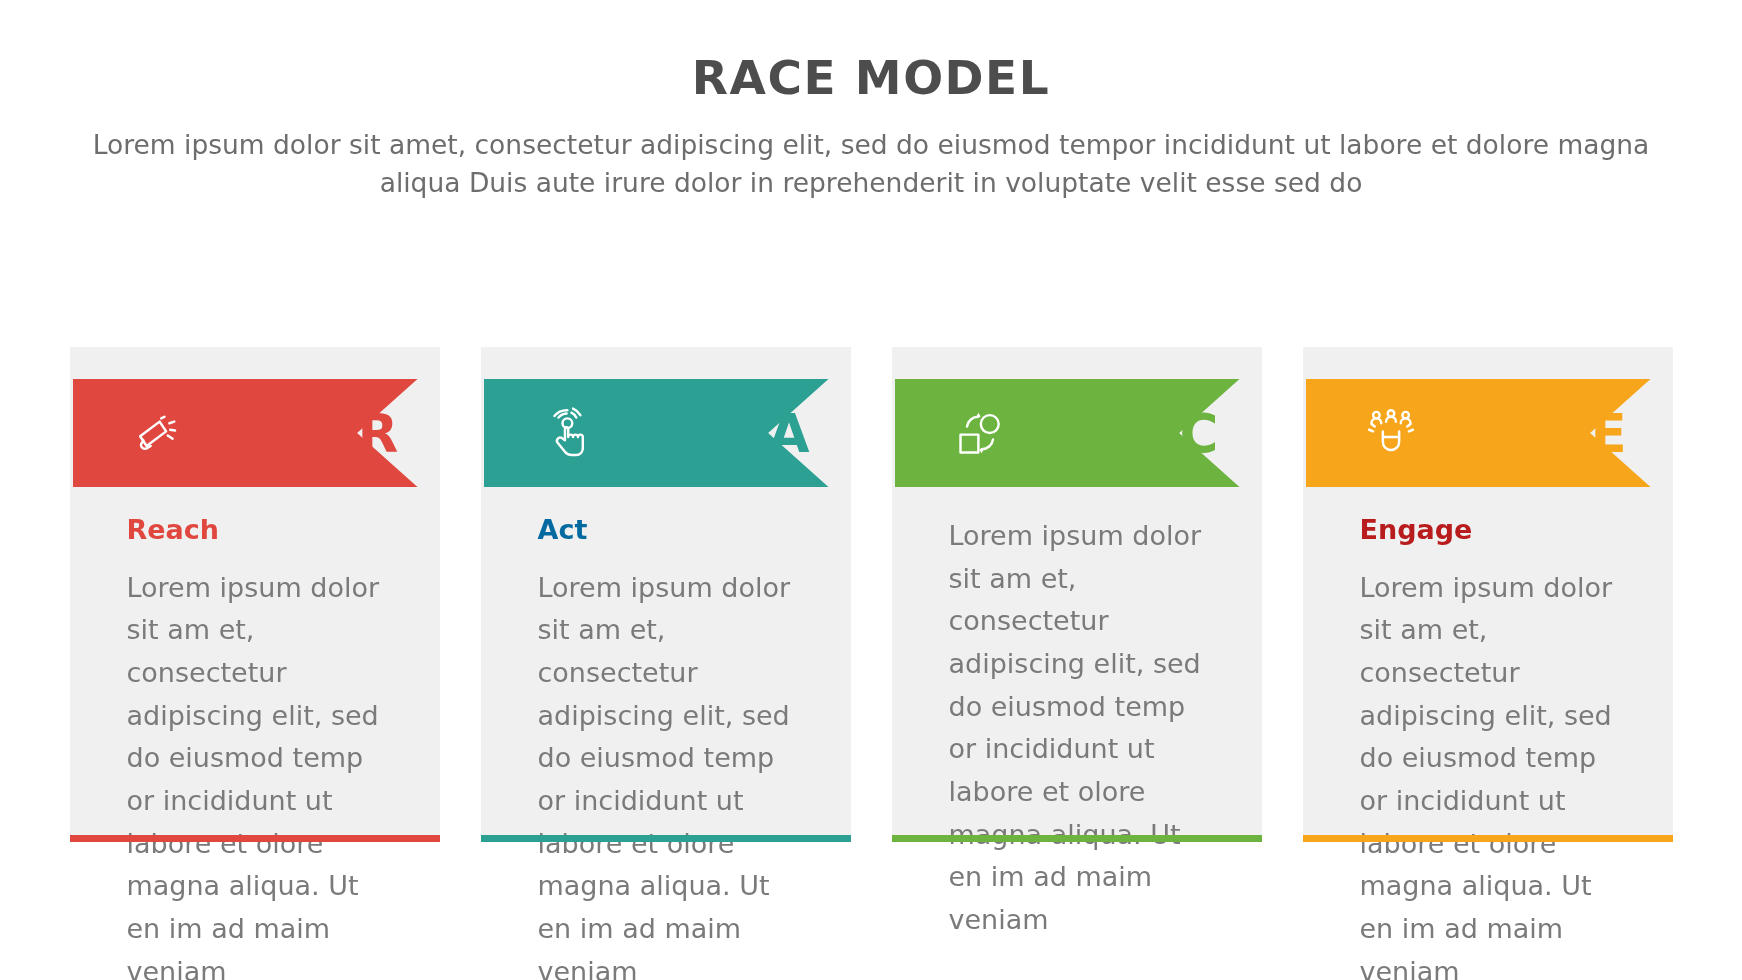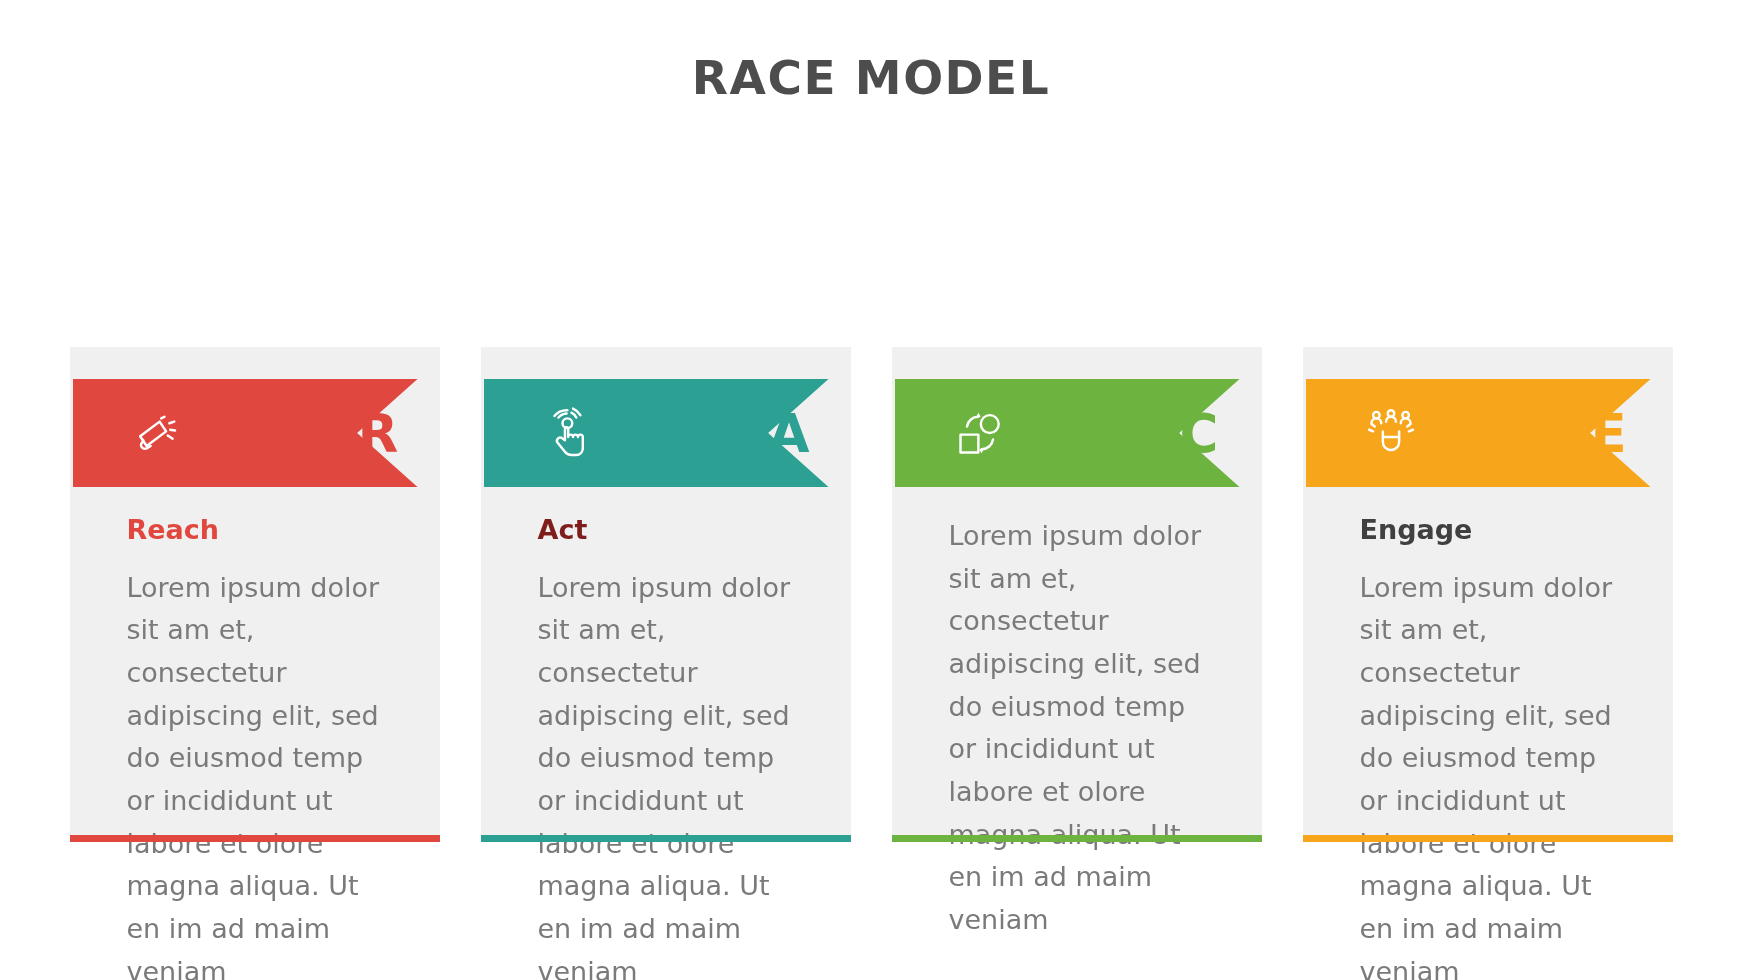--- a/index.html
+++ b/index.html
@@ -116,20 +116,21 @@
     height: 7px;
   }
 </style>
 </head>
 <body>
 
 <div class="page">
 
   <div class="header">
     <h1 class="title">RACE MODEL</h1>
+    <p class="subtitle">Lorem ipsum dolor sit amet, consectetur adipiscing elit, sed do eiusmod tempor incididunt ut labore et dolore magna aliqua Duis aute irure dolor in reprehenderit in voluptate velit esse sed do</p>
   </div>
 
   <div class="cards">
 
     <div class="card">
       <div class="ribbon" style="background:#e0483f">
         <span class="ribbon-icon">
           <svg viewBox="0 0 64 64" fill="none" stroke="#ffffff" stroke-width="3" stroke-linecap="round" stroke-linejoin="round">
             <path d="M10 36 L34 18 L42 30 L18 48 Z"></path>
             <path d="M14 41 L11 46 a5 5 0 0 0 7 5 l5 -3"></path>
@@ -156,21 +157,21 @@
             <path d="M19 13 a14 14 0 0 1 10 -5"></path>
             <path d="M14 11 a20 20 0 0 1 16 -7"></path>
             <path d="M41 13 a14 14 0 0 0 -6 -6"></path>
             <path d="M46 10 a20 20 0 0 0 -9 -8"></path>
             <path d="M27 27 v14 l-4 -3 a4 4 0 0 0 -5 6 l9 11 a10 10 0 0 0 8 4 h6 a8 8 0 0 0 8 -8 V37 a3 3 0 0 0 -6 0 a3 3 0 0 0 -6 0 a3 3 0 0 0 -6 0 V27 a2 2 0 0 0 -4 0 z"></path>
           </svg>
         </span>
       </div>
       <div class="letter" style="color:#2ba093">A</div>
       <div class="card-body">
-        <h2 class="card-heading" style="color:#7f1d1d">Act</h2>
+        <h2 class="card-heading" style="color:#0369a1">Act</h2>
         <p class="card-text">Lorem ipsum dolor sit am et, consectetur adipiscing elit, sed do eiusmod temp or incididunt ut labore et olore magna aliqua. Ut en im ad maim veniam</p>
       </div>
       <div class="bottom-bar" style="background:#2ba093"></div>
     </div>
 
     <div class="card">
       <div class="ribbon" style="background:#6cb33f">
         <span class="ribbon-icon">
           <svg viewBox="0 0 64 64" fill="none" stroke="#ffffff" stroke-width="3" stroke-linecap="round" stroke-linejoin="round">
             <rect x="8" y="34" width="22" height="22"></rect>
@@ -203,20 +204,20 @@
             <path d="M22 37 h20"></path>
             <path d="M10 30 L5 28"></path>
             <path d="M12 24 L8 21"></path>
             <path d="M54 30 L59 28"></path>
             <path d="M52 24 L56 21"></path>
           </svg>
         </span>
       </div>
       <div class="letter" style="color:#f7a61b">E</div>
       <div class="card-body">
-        <h2 class="card-heading" style="color:#404040">Engage</h2>
+        <h2 class="card-heading" style="color:#b91c1c">Engage</h2>
         <p class="card-text">Lorem ipsum dolor sit am et, consectetur adipiscing elit, sed do eiusmod temp or incididunt ut labore et olore magna aliqua. Ut en im ad maim veniam</p>
       </div>
       <div class="bottom-bar" style="background:#f7a61b"></div>
     </div>
 
   </div>
 </div>
 
 </body></html>

